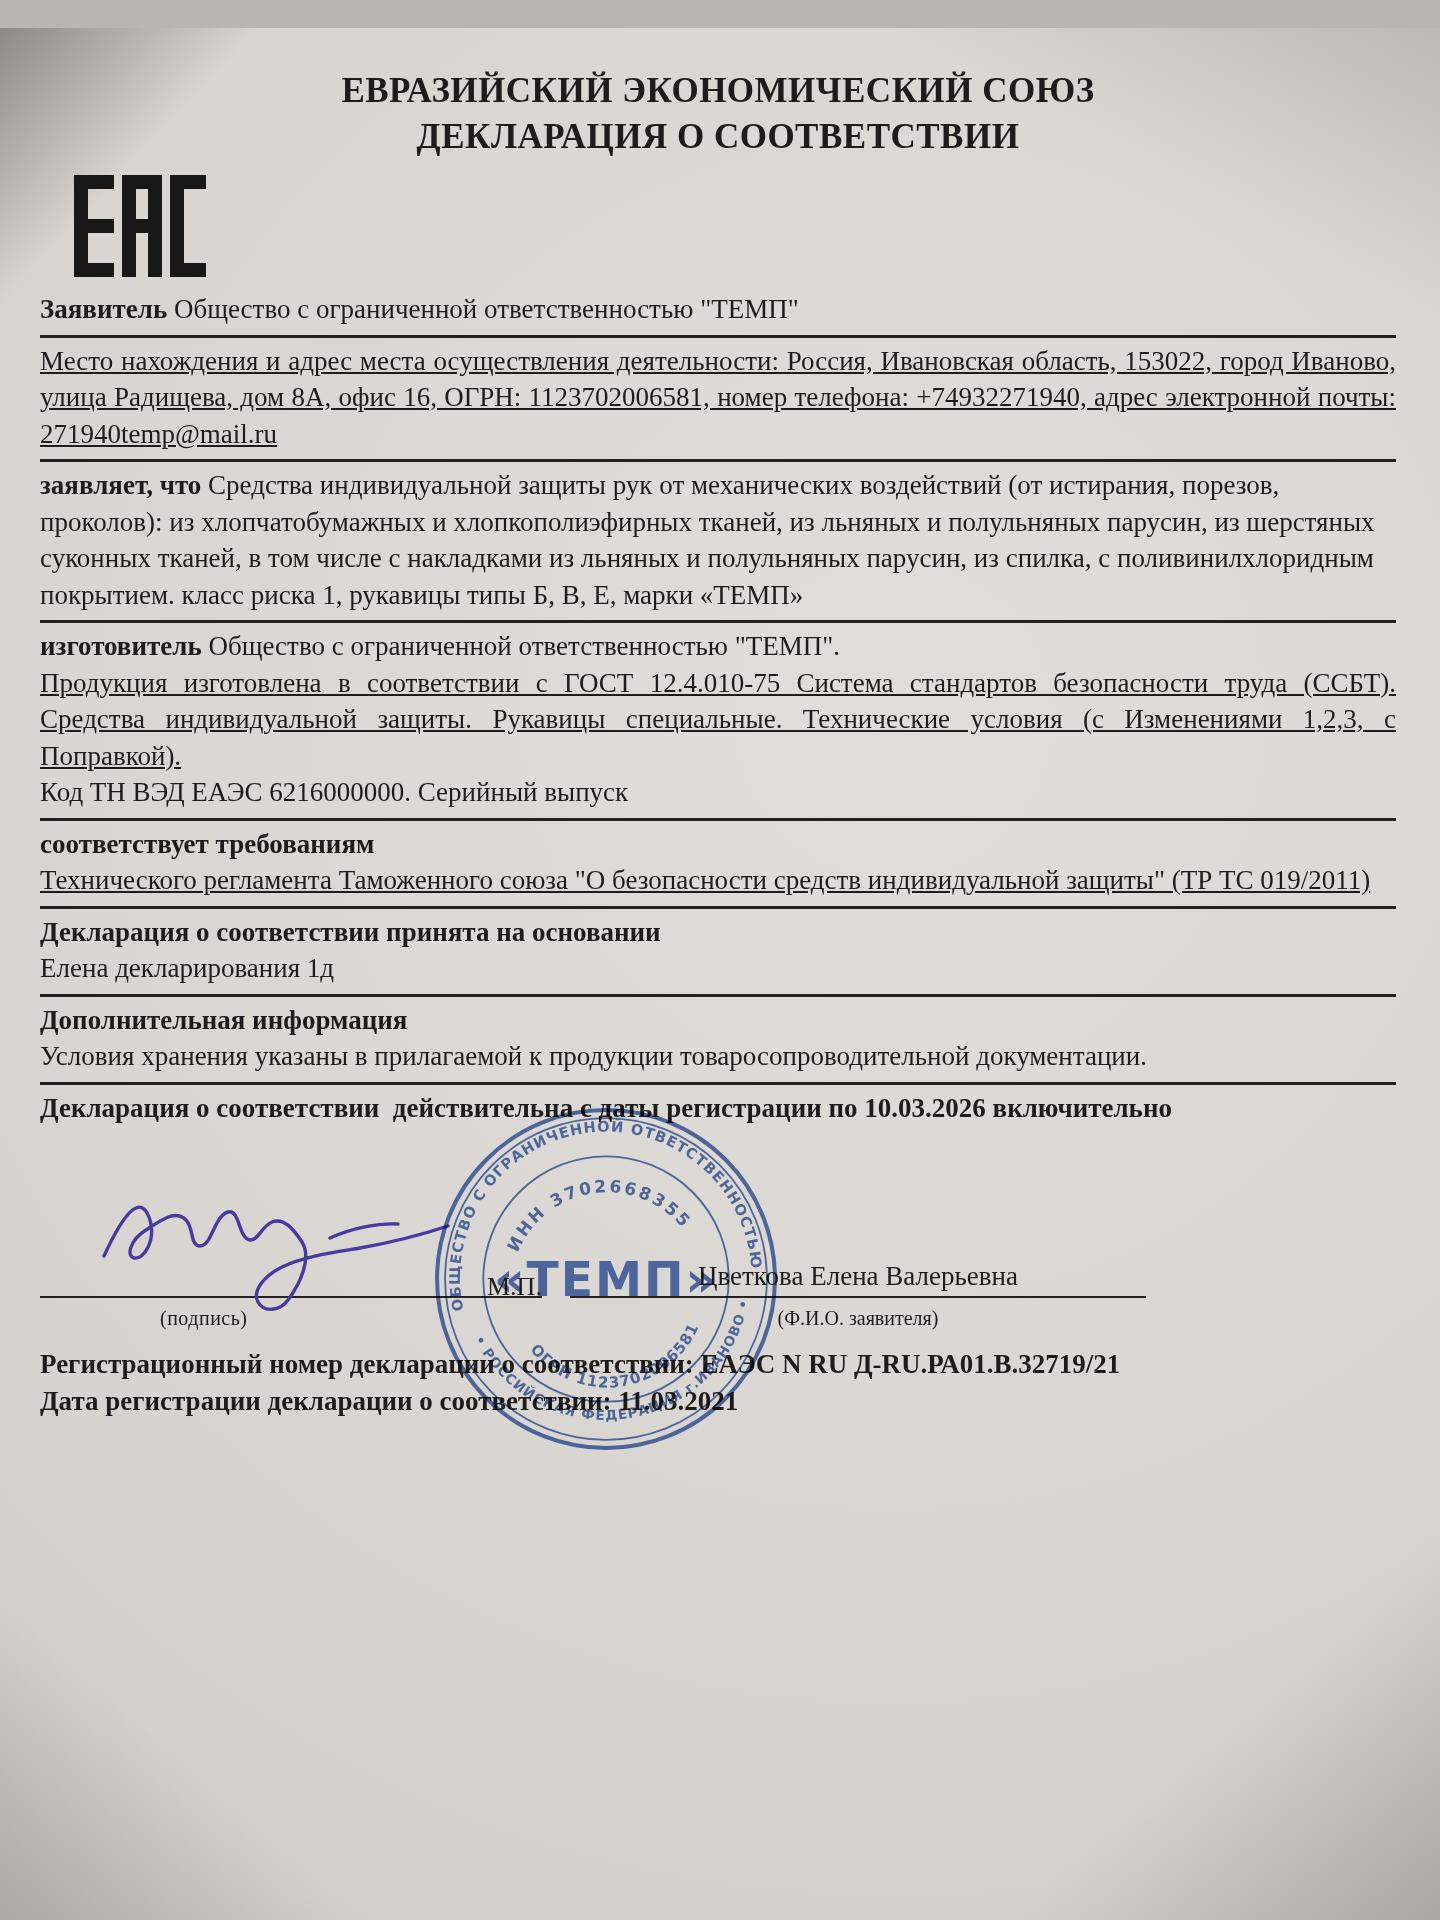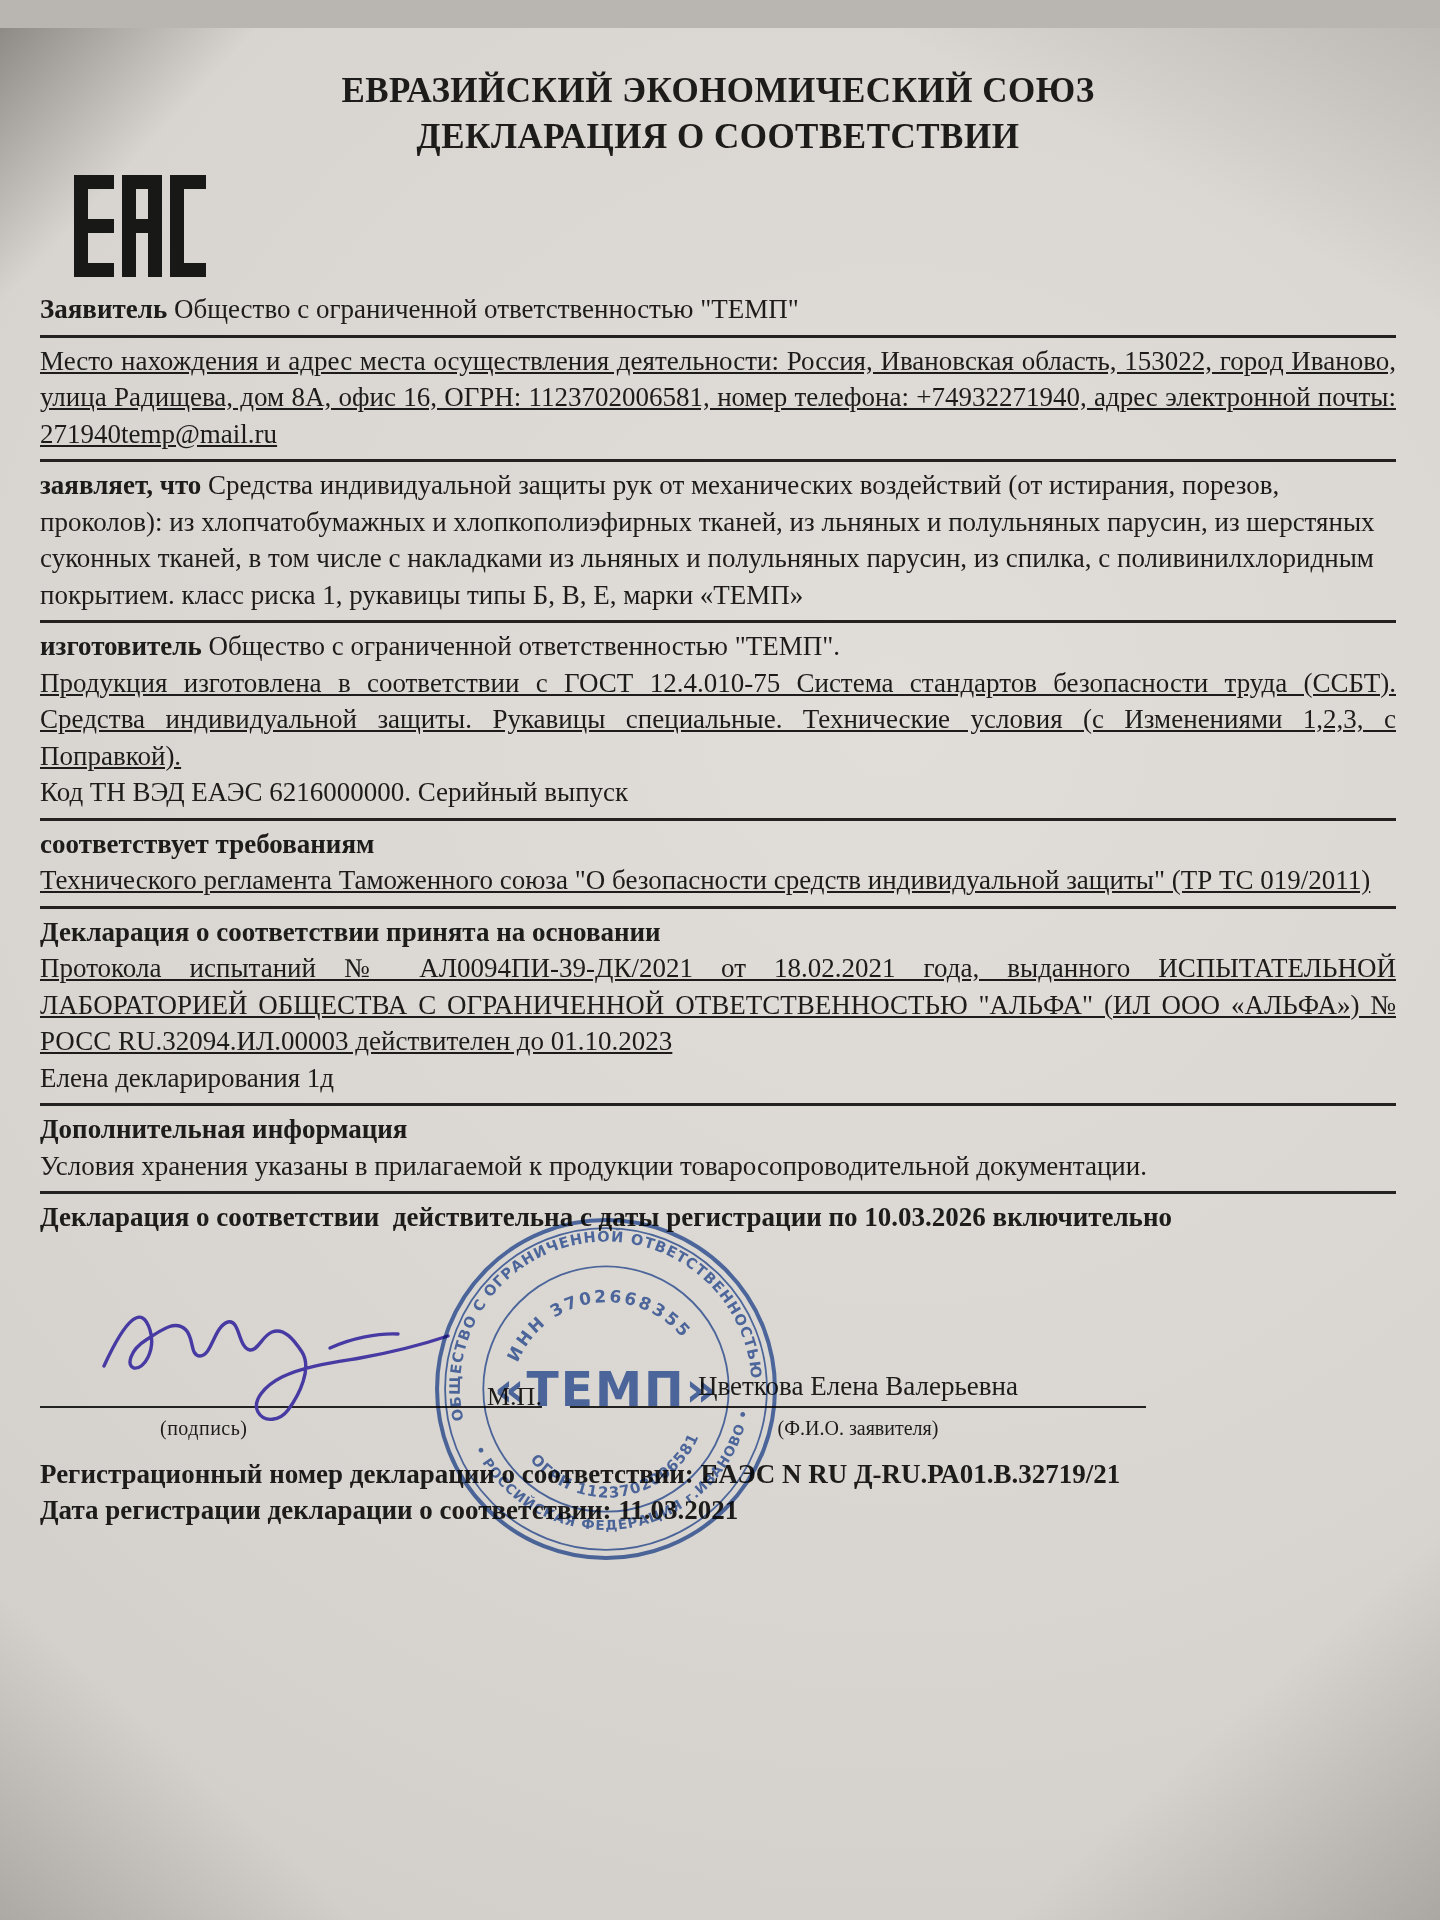--- a/index.html
+++ b/index.html
@@ -101,21 +101,20 @@
     <p class="para">Код ТН ВЭД ЕАЭС 6216000000. Серийный выпуск</p>
   </div>
 
   <div class="sec">
     <p class="para head">соответствует требованиям</p>
     <p class="para just">Технического регламента Таможенного союза "О безопасности средств индивидуальной защиты" (ТР ТС 019/2011)</p>
   </div>
 
   <div class="sec">
     <p class="para head">Декларация о соответствии принята на основании</p>
-    <p class="para just">Протокола испытаний № АЛ0094ПИ-39-ДК/2021 от 18.02.2021 года, выданного ИСПЫТАТЕЛЬНОЙ ЛАБОРАТОРИЕЙ ОБЩЕСТВА С ОГРАНИЧЕННОЙ ОТВЕТСТВЕННОСТЬЮ "АЛЬФА" (ИЛ ООО «АЛЬФА») № РОСС RU.32094.ИЛ.00003 действителен до 01.10.2023</p>
     <p class="para">Елена декларирования 1д</p>
   </div>
 
   <div class="sec">
     <p class="para head">Дополнительная информация</p>
     <p class="para">Условия хранения указаны в прилагаемой к продукции товаросопроводительной документации.</p>
   </div>
 
   <div class="sec nb">
     <p class="para head prewrap">Декларация о соответствии  действительна с даты регистрации по 10.03.2026 включительно</p>

